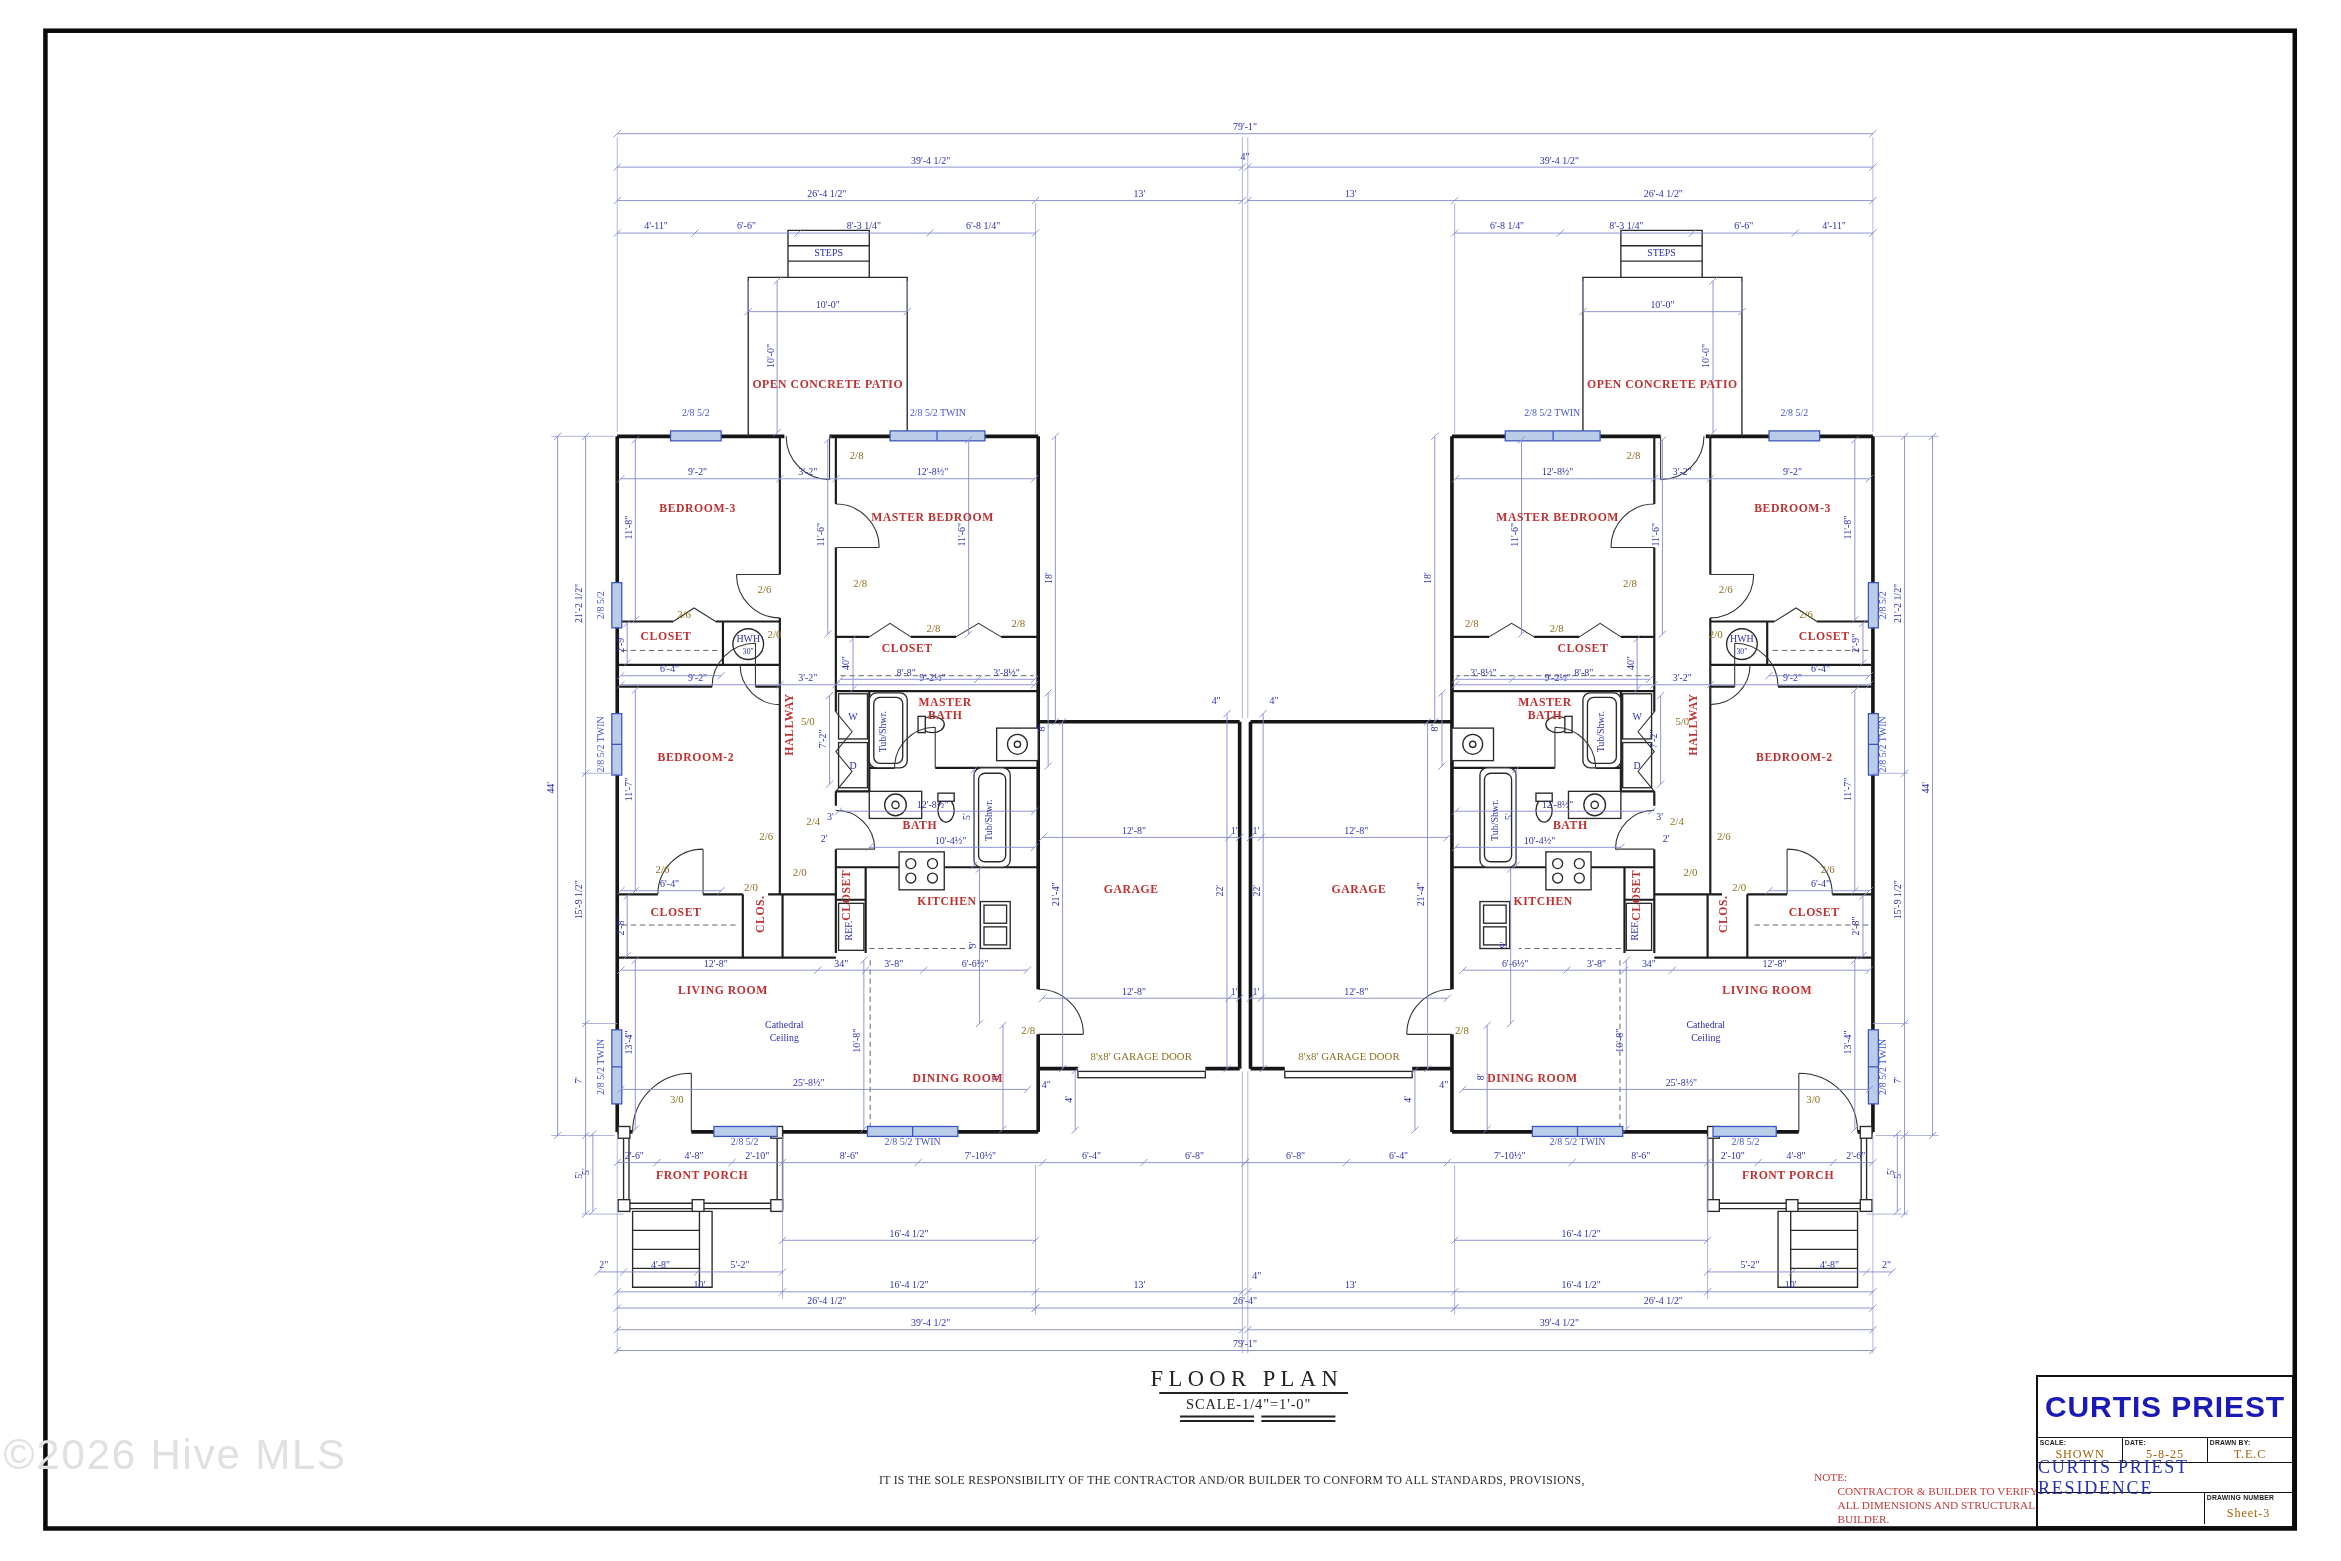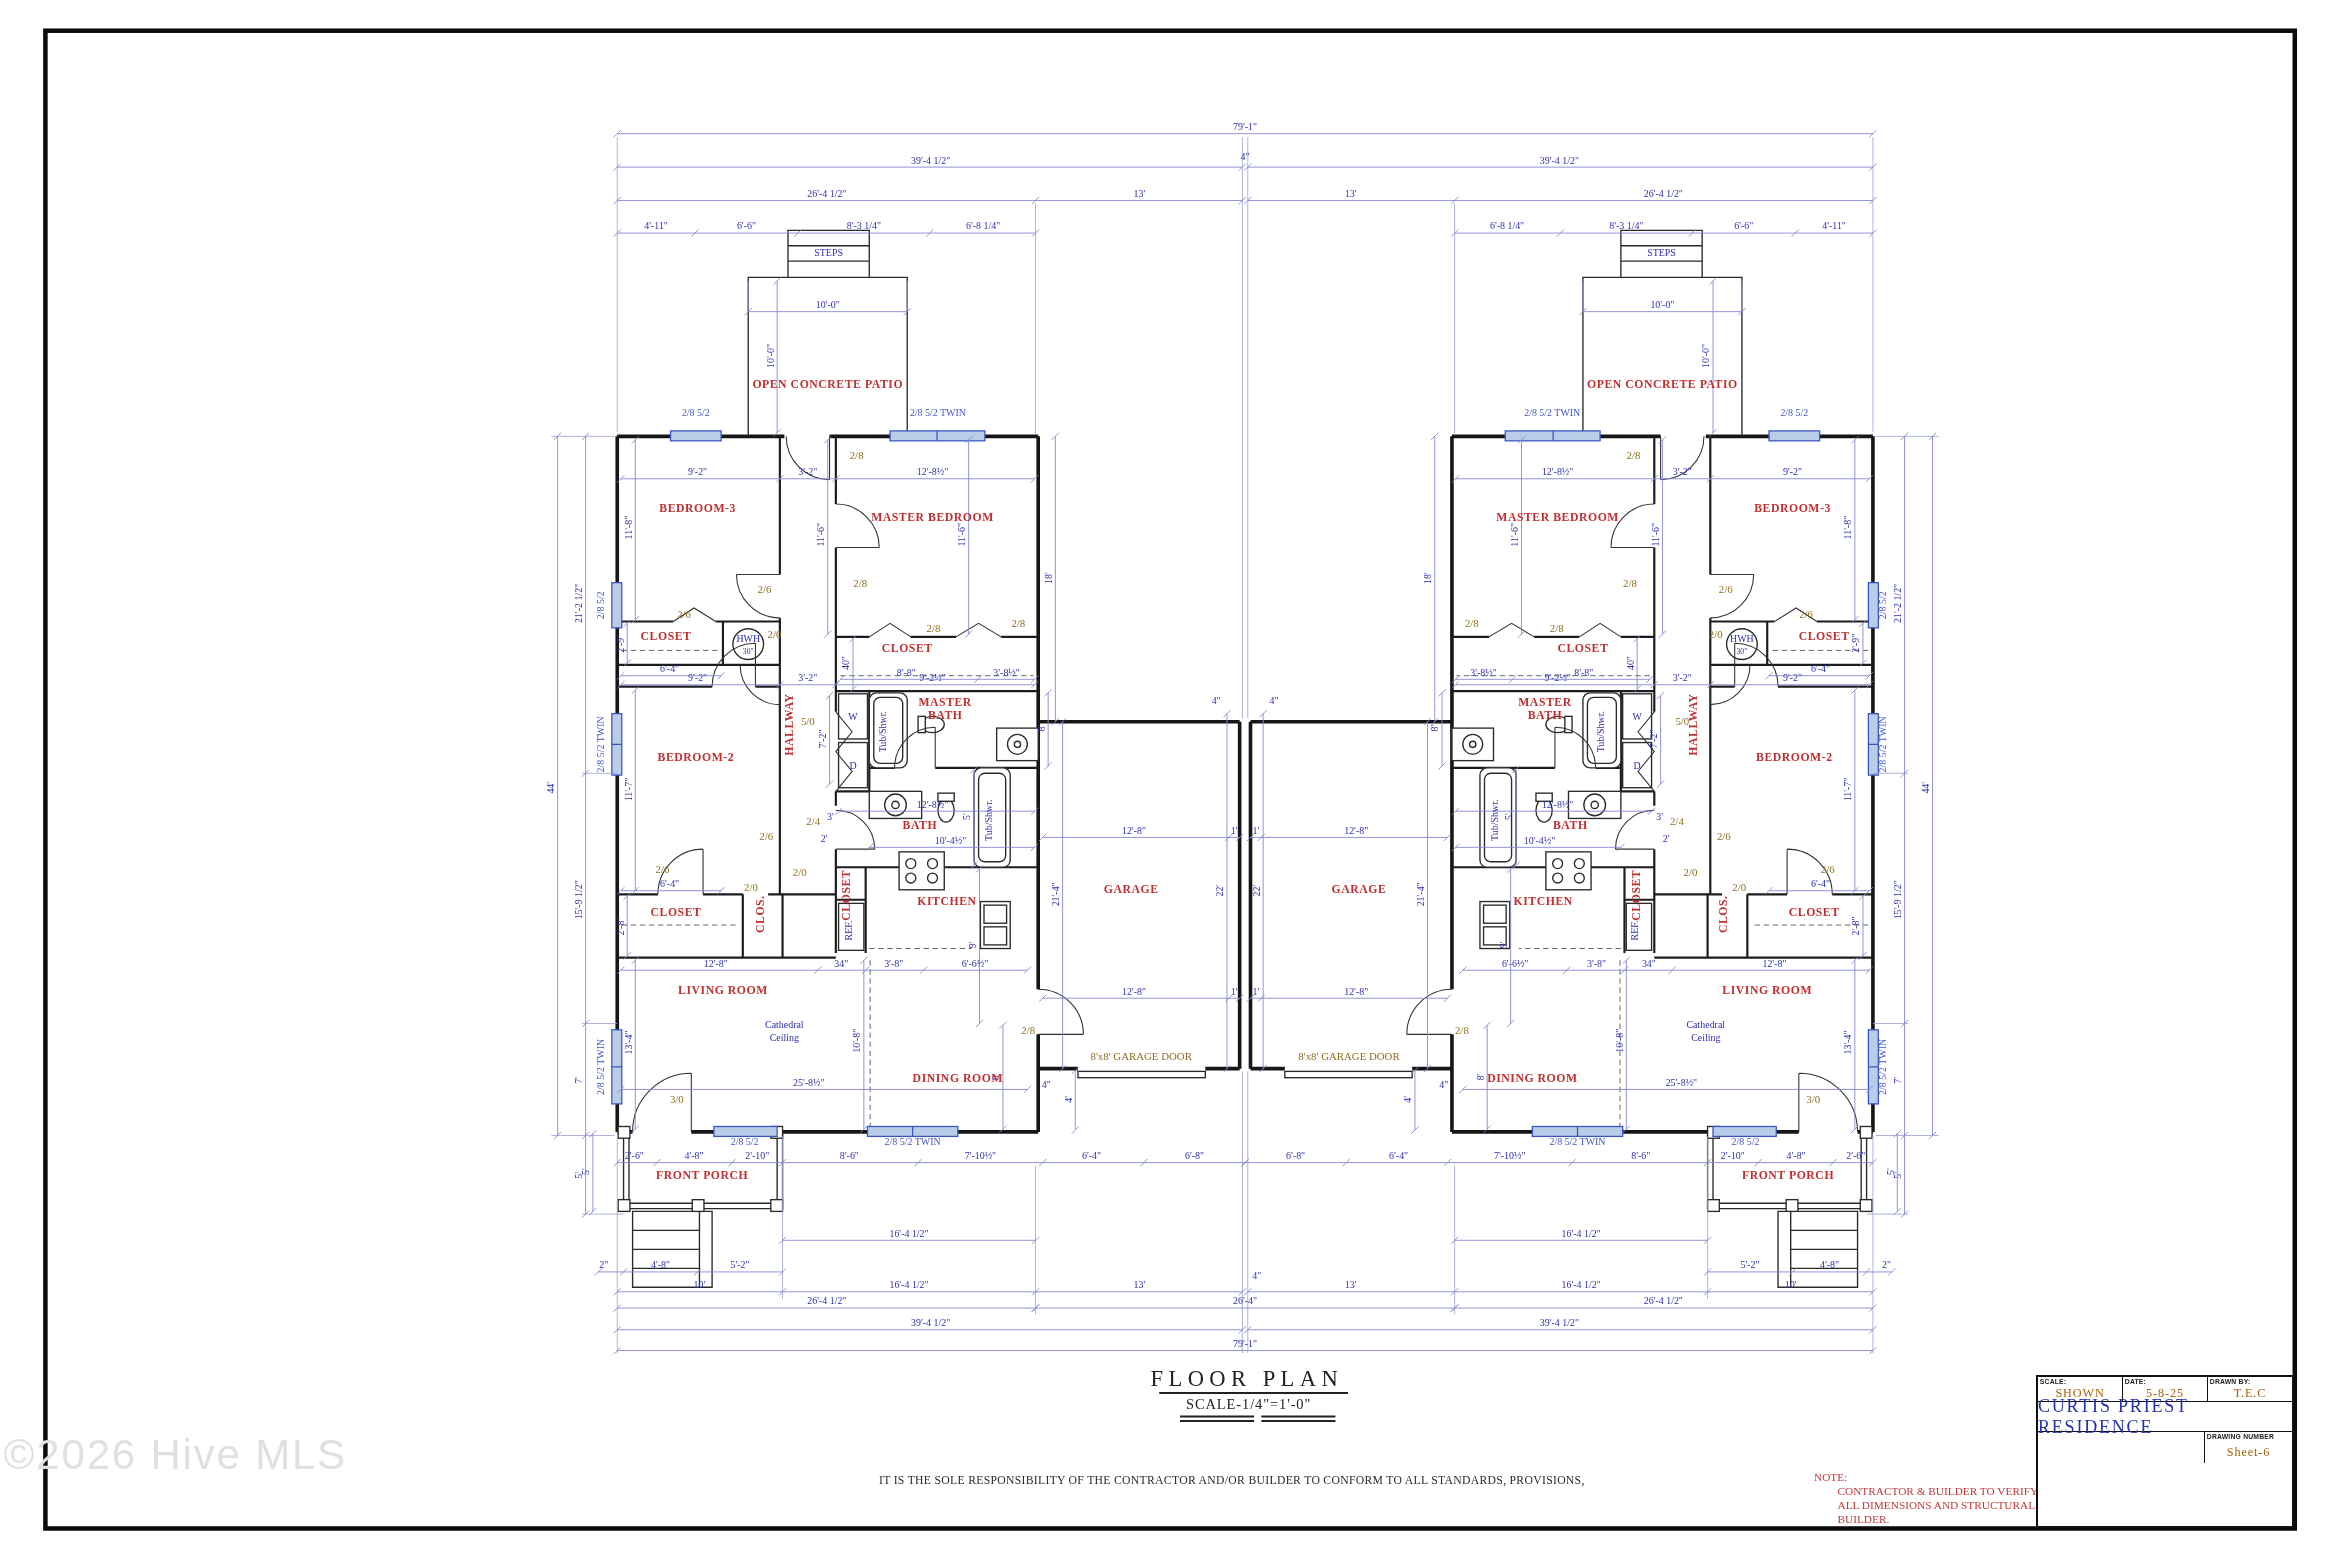--- a/index.html
+++ b/index.html
@@ -492,37 +492,38 @@
   <div class="note">
     <div class="note-label">NOTE:</div>
     <div class="note-lines">
       <div>CONTRACTOR &amp; BUILDER TO VERIFY</div>
       <div>ALL DIMENSIONS AND STRUCTURAL</div>
       <div>BUILDER.</div>
     </div>
   </div>
 
   <div class="tb">
+    <div class="tb-name">CURTIS PRIEST</div>
     <div class="tb-row2">
       <div class="tb-cell">
         <span class="micro">SCALE:</span>
         <span class="tb-val">SHOWN</span>
       </div>
       <div class="tb-cell">
         <span class="micro">DATE:</span>
         <span class="tb-val">5-8-25</span>
       </div>
       <div class="tb-cell">
         <span class="micro">DRAWN BY:</span>
         <span class="tb-val">T.E.C</span>
       </div>
     </div>
     <div class="tb-proj">CURTIS PRIEST RESIDENCE</div>
     <div class="tb-row4">
       <div class="left"></div>
       <div class="right">
         <span class="micro">DRAWING NUMBER</span>
-        <span class="tb-val">Sheet-6</span>
+        <span class="tb-val">Sheet-3</span>
       </div>
     </div>
   </div>
 </div>
 
 
 </body></html>

